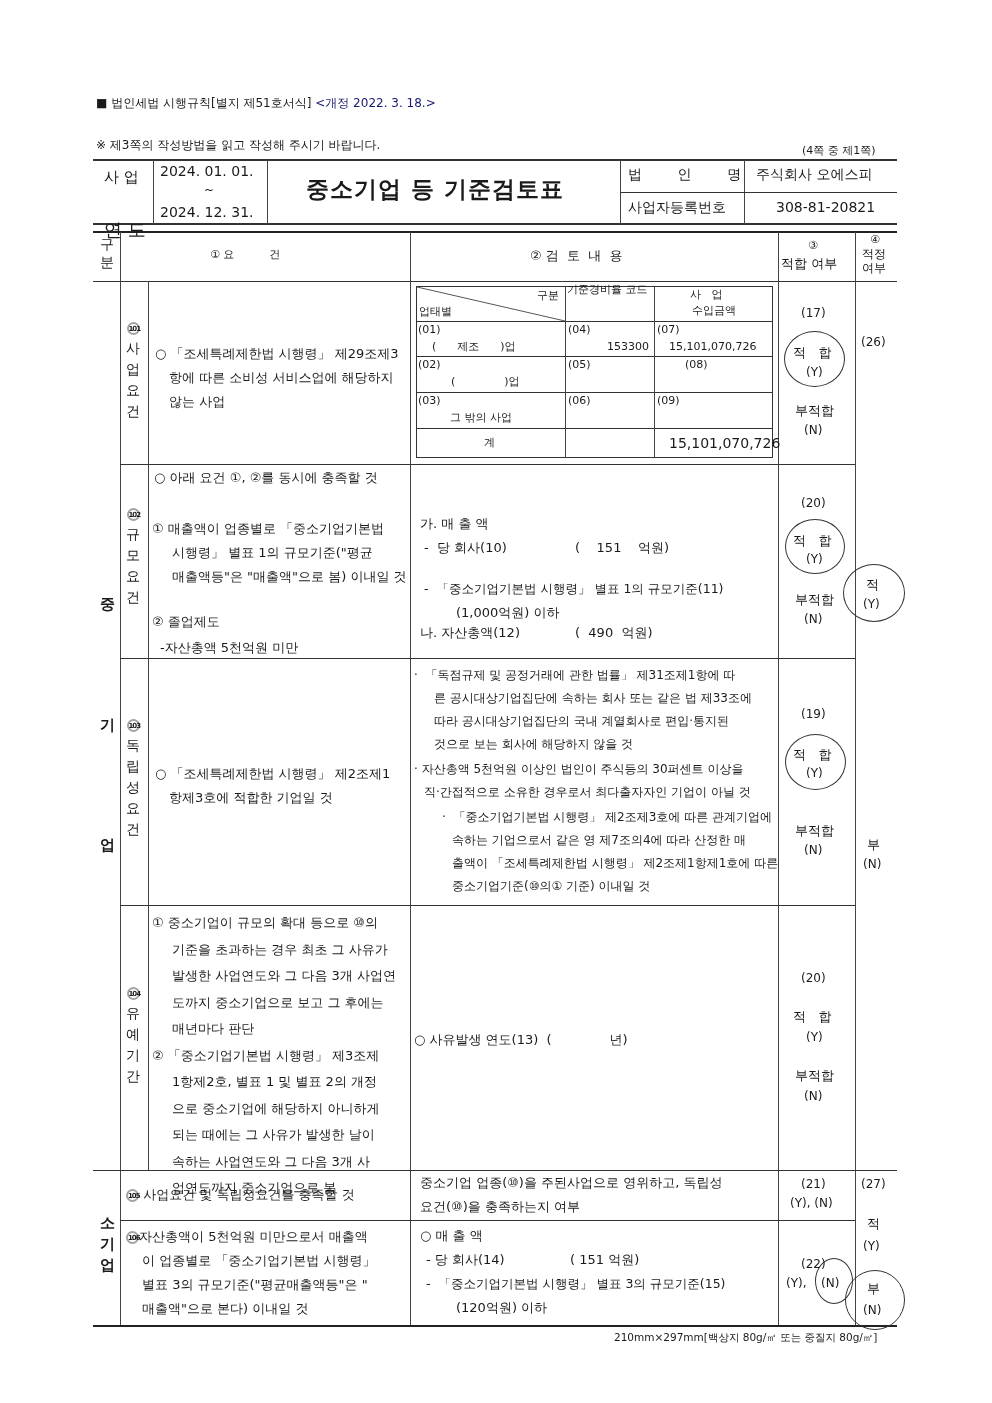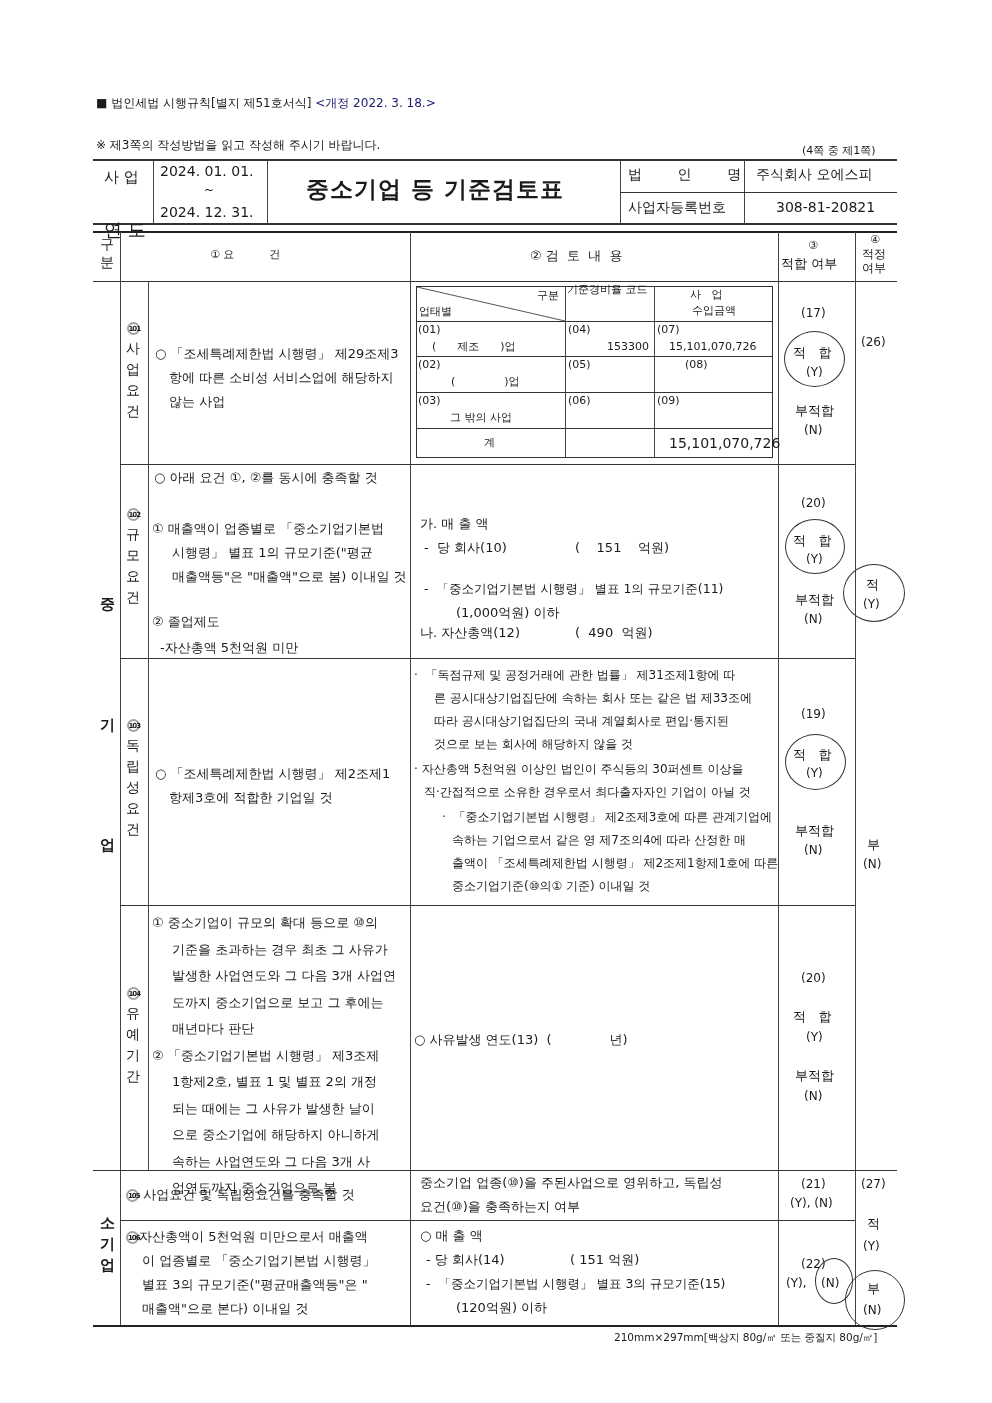--- a/index.html
+++ b/index.html
@@ -238,22 +238,22 @@
   <span style="margin-top:7px;">간</span>
 </div>
 <div class="para" style="left:152px; top:910px; line-height:26.5px;">
   <div>① 중소기업이 규모의 확대 등으로 ⑩의</div>
   <div style="padding-left:20px;">기준을 초과하는 경우 최초 그 사유가</div>
   <div style="padding-left:20px;">발생한 사업연도와 그 다음 3개 사업연</div>
   <div style="padding-left:20px;">도까지 중소기업으로 보고 그 후에는</div>
   <div style="padding-left:20px;">매년마다 판단</div>
   <div>② 「중소기업기본법 시행령」 제3조제</div>
   <div style="padding-left:20px;">1항제2호, 별표 1 및 별표 2의 개정</div>
+  <div style="padding-left:20px;">으로 중소기업에 해당하지 아니하게</div>
   <div style="padding-left:20px;">되는 때에는 그 사유가 발생한 날이</div>
-  <div style="padding-left:20px;">으로 중소기업에 해당하지 아니하게</div>
   <div style="padding-left:20px;">속하는 사업연도와 그 다음 3개 사</div>
   <div style="padding-left:20px;">업연도까지 중소기업으로 봄</div>
 </div>
 <div class="para" style="left:414px; top:1028px; white-space:pre;">○ 사유발생 연도(13)  (              년)</div>
 
 <div class="t" style="left:801px; top:972px; font-size:12px;">(20)</div>
 <div class="t" style="left:793px; top:1010px; font-size:13px; white-space:pre;">적   합</div>
 <div class="t" style="left:806px; top:1031px; font-size:12px;">(Y)</div>
 <div class="t" style="left:795px; top:1069px; font-size:13px;">부적합</div>
 <div class="t" style="left:804px; top:1090px; font-size:12px;">(N)</div>

